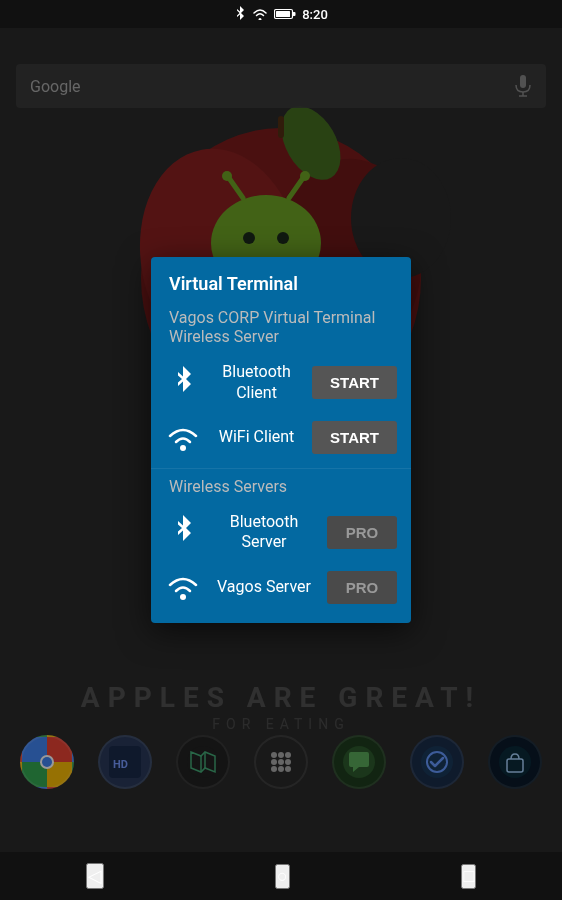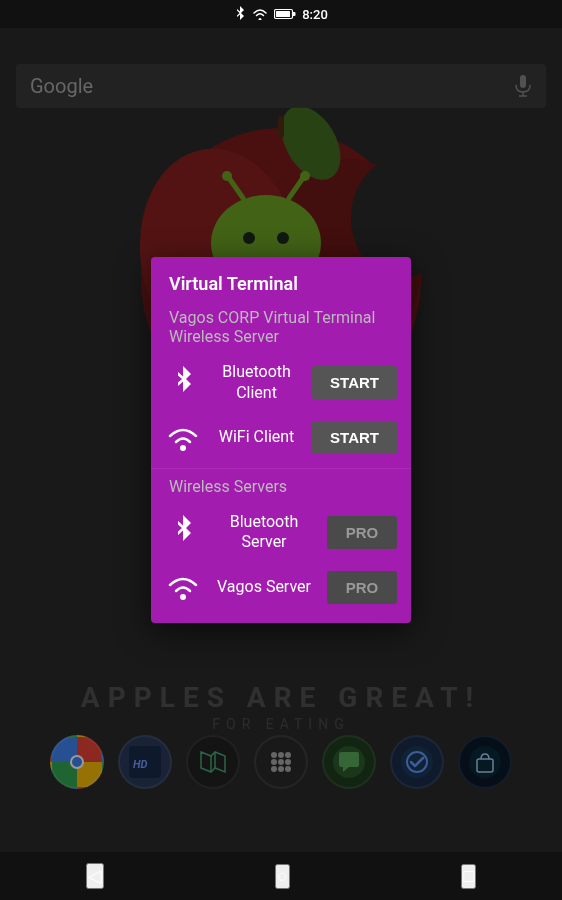--- a/index.html
+++ b/index.html
@@ -61,21 +61,21 @@
       background: rgba(60,60,60,0.85);
       border-radius: 4px;
       display: flex;
       align-items: center;
       padding: 0 14px;
       z-index: 10;
     }
 
     #search-bar .google-text {
       color: #aaa;
-      font-size: 20px;
+      font-size: 16px;
       flex: 1;
     }
 
     
     #tagline {
       position: absolute;
       bottom: 120px;
       left: 0;
       right: 0;
       text-align: center;
@@ -99,24 +99,23 @@
 
     
     #app-drawer {
       position: absolute;
       bottom: 54px;
       left: 0;
       right: 0;
       height: 72px;
       display: flex;
       align-items: center;
-      justify-content: center;
+      justify-content: space-between;
       gap: 14px;
       padding: 0 20px;
-      font-style: italic;
     }
 
     .app-icon {
       width: 54px;
       height: 54px;
       border-radius: 50%;
       background: #333;
       display: flex;
       align-items: center;
       justify-content: center;
@@ -154,21 +153,21 @@
       bottom: 48px;
       background: rgba(0,0,0,0.4);
       display: flex;
       align-items: center;
       justify-content: center;
       z-index: 50;
     }
 
     
     #dialog {
-      background: #a21caf;
+      background: #0369a1;
       border-radius: 4px;
       width: 260px;
       overflow: hidden;
       box-shadow: 0 8px 32px rgba(0,0,0,0.6);
     }
 
     #dialog-title {
       padding: 16px 18px 10px;
       color: white;
       font-size: 18px;

